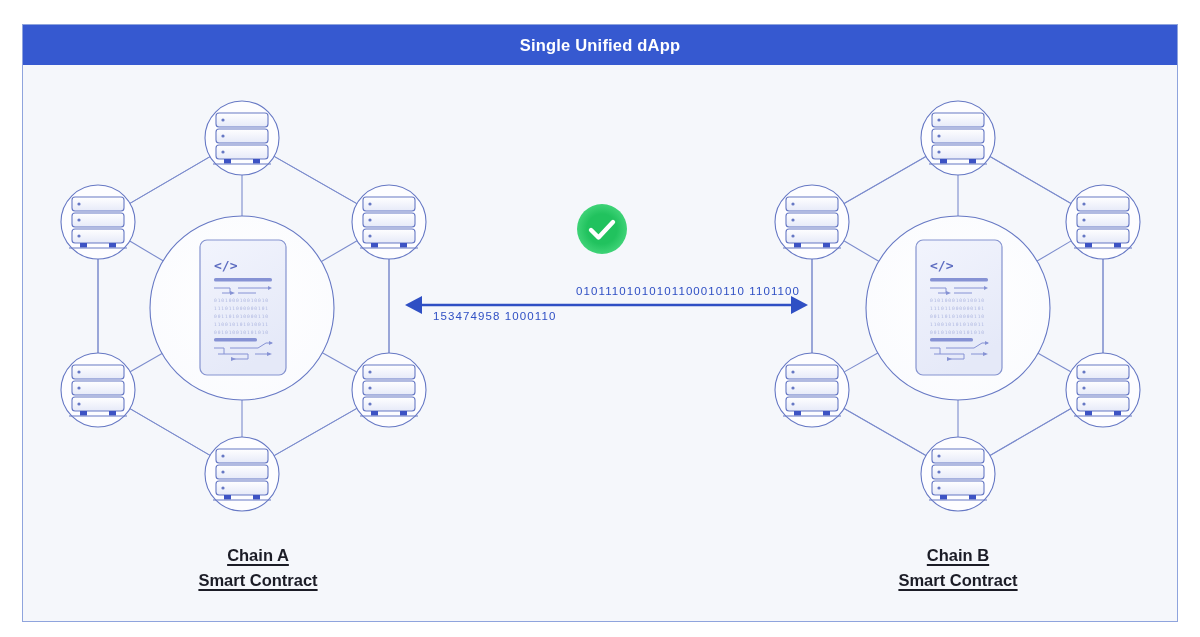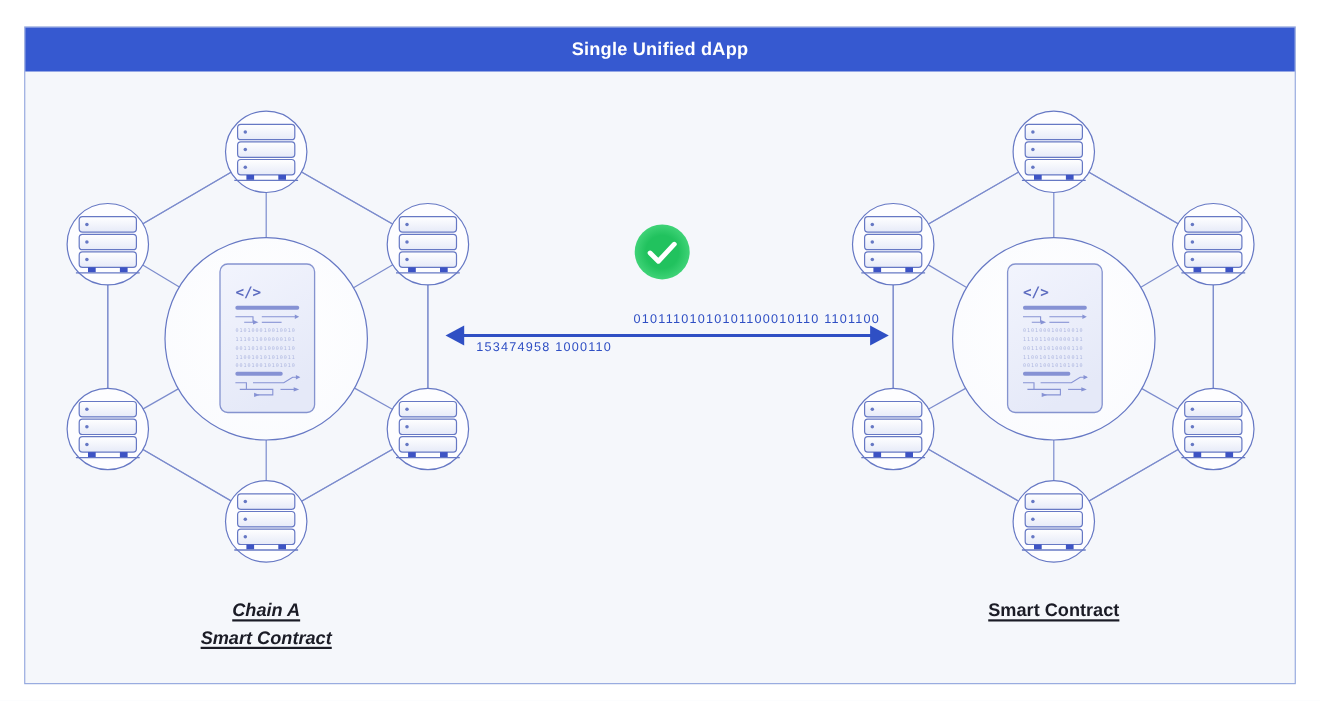--- a/index.html
+++ b/index.html
@@ -42,21 +42,21 @@
     color:#1b1c26;
     line-height:25px;
     width:260px;
   }
   .chain-label .ln{
     display:block;
     text-decoration:underline;
     text-underline-offset:3px;
     text-decoration-thickness:2px;
   }
-  #labelA{left:112px;top:543px;font-style:italic;}
+  #labelA{left:128px;top:543px;}
   #labelB{left:828px;top:543px;}
 
   .binstr{
     position:absolute;
     font-size:11.5px;
     font-family:"Liberation Sans", sans-serif;
     color:#2f4fc4;
     letter-spacing:1.1px;
     white-space:nowrap;
   }
@@ -246,16 +246,17 @@
   </svg>
 
   <div class="binstr" id="bin-top">01011101010101100010110 1101100</div>
   <div class="binstr" id="bin-bottom">153474958 1000110</div>
 
   <div class="chain-label" id="labelA">
     <span class="ln">Chain A</span>
     <span class="ln">Smart Contract</span>
   </div>
   <div class="chain-label" id="labelB">
+    <span class="ln">Chain B</span>
     <span class="ln">Smart Contract</span>
   </div>
 
 </div>
 
 </body></html>

